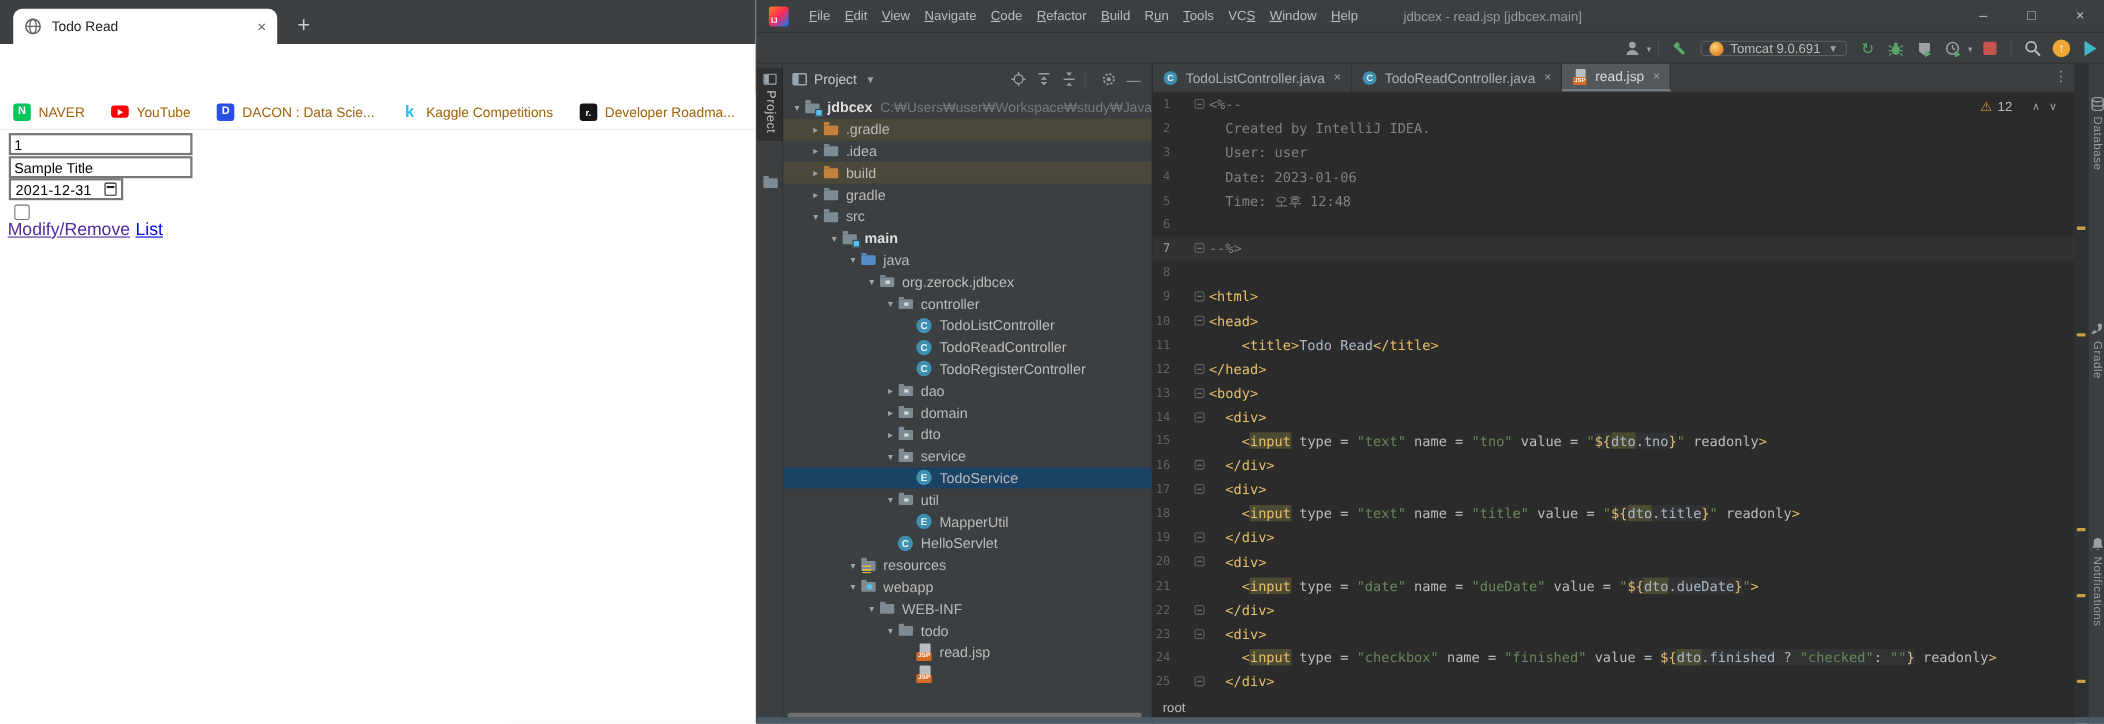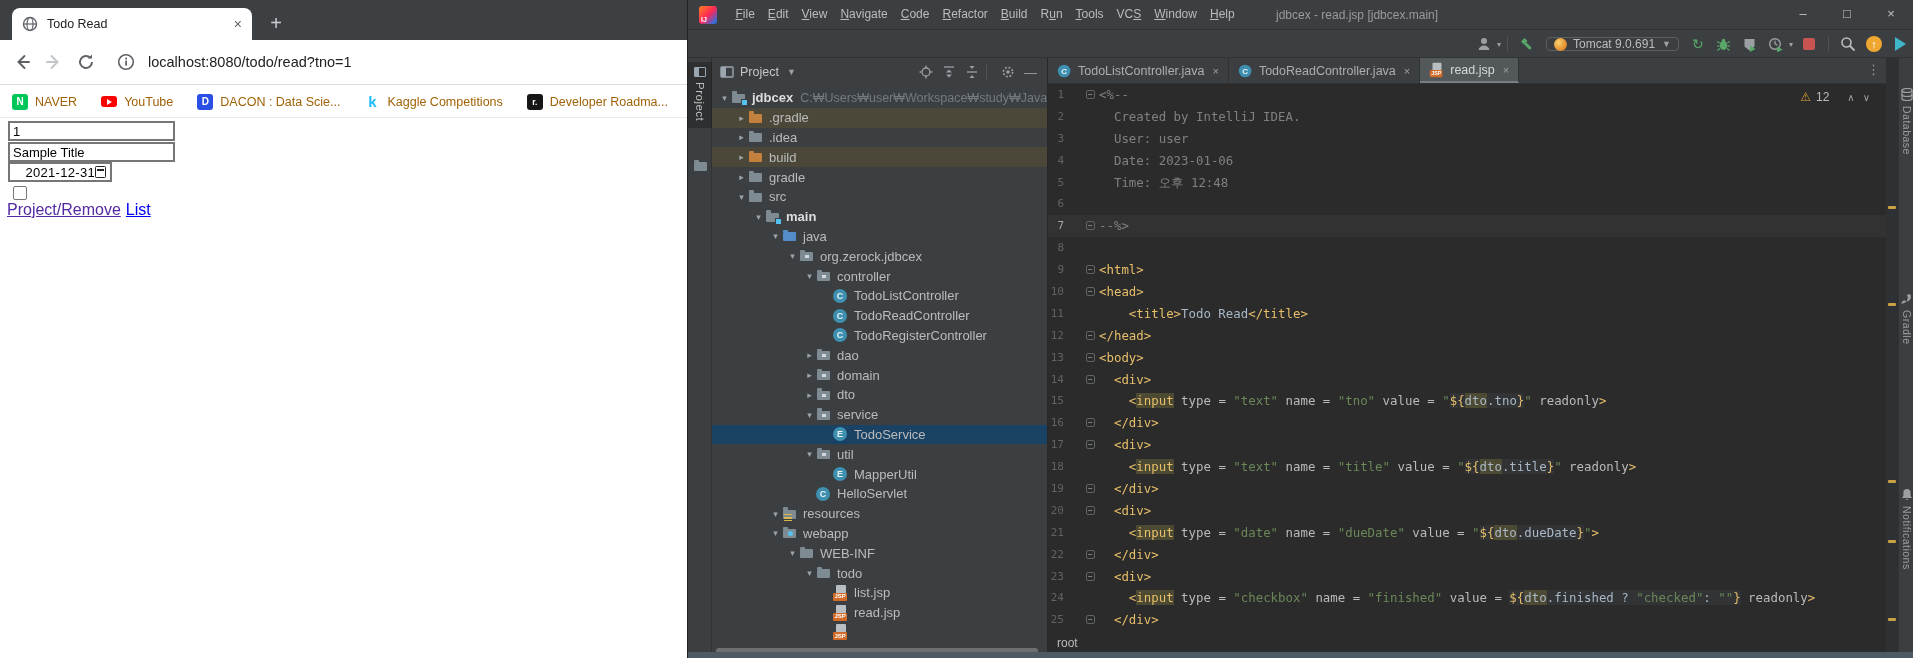--- a/index.html
+++ b/index.html
@@ -23,21 +23,21 @@
   .fav { width:16px; height:16px; display:flex; align-items:center; justify-content:center; flex:none; border-radius:3px; font-weight:bold; }
   .fav.naver { background:#03c75a; color:#fff; font-size:10px; }
   .fav.youtube { background:#f00; height:11px; border-radius:3px; }
   .fav.youtube i { display:block; width:0; height:0; border-left:5px solid #fff; border-top:3px solid transparent; border-bottom:3px solid transparent; }
   .fav.dacon { background:#2a4fe4; color:#fff; font-size:10px; }
   .fav.kaggle { background:transparent; color:#20beff; font-size:15px; }
   .fav.roadmap { background:#161616; color:#fff; font-size:8.5px; }
   .bpage { position:absolute; left:0; top:119px; width:100%; height:539px; background:#fff; }
   .finput { position:absolute; left:8px; height:20px; border:2px solid #767676; background:#fff; font-size:13px; padding:0 3px; font-family:"Liberation Sans",sans-serif; color:#000; }
   .dateinput { position:absolute; left:8px; width:104px; height:20px; border:2px solid #767676; display:flex; align-items:center; font-size:13px; color:#000; padding:0 4px; }
-  .dateinput .dtxt { flex:1; letter-spacing:.3px;text-align:right; }
+  .dateinput .dtxt { flex:1; letter-spacing:.3px; }
   .calicon { width:11px; height:12px; border:1.5px solid #222; border-radius:1.5px; position:relative; flex:none; }
   .calicon::before { content:""; position:absolute; left:1px; right:1px; top:2px; height:1.5px; background:#222; }
   .fcheckbox { position:absolute; left:13px; width:14px; height:14px; border:1.5px solid #767676; border-radius:2px; background:#fff; }
   .blinks { position:absolute; left:7px; font-size:16px; }
   .blinks a { margin-right:5px; }
   .lnk-visited { color:#5229a3; text-decoration:underline; }
   .lnk-new { color:#0000ee; text-decoration:underline; }
 
   
   .ide { position:absolute; left:688px; top:0; width:1225px; height:658px; background:#3c3f41; color:#bbb; font-size:12px; }
@@ -153,40 +153,20 @@
         <svg class="globe" viewBox="0 0 16 16">
           <circle cx="8" cy="8" r="6.5" fill="none" stroke="#5f6368" stroke-width="1.4"></circle>
           <ellipse cx="8" cy="8" rx="3" ry="6.5" fill="none" stroke="#5f6368" stroke-width="1.2"></ellipse>
           <line x1="1.5" y1="8" x2="14.5" y2="8" stroke="#5f6368" stroke-width="1.2"></line>
         </svg>
         <span class="ttl">Todo Read</span>
         <span class="tclose">×</span>
       </div>
       <div class="newtab">+</div>
     </div>
-    <div class="btoolbar">
-      <svg class="navic" viewBox="0 0 20 20">
-          <path d="M12.5 4 6.5 10l6 6" fill="none" stroke="#5f6368" stroke-width="2" stroke-linecap="round"></path>
-          <line x1="7" y1="10" x2="17" y2="10" stroke="#5f6368" stroke-width="2" stroke-linecap="round"></line>
-        </svg>
-      <svg class="navic" viewBox="0 0 20 20">
-          <path d="M7.5 4 13.5 10l-6 6" fill="none" stroke="#c2c6cb" stroke-width="2" stroke-linecap="round"></path>
-          <line x1="3" y1="10" x2="13" y2="10" stroke="#c2c6cb" stroke-width="2" stroke-linecap="round"></line>
-        </svg>
-      <svg class="navic" viewBox="0 0 20 20">
-          <path d="M16 10a6 6 0 1 1-1.7-4.2" fill="none" stroke="#5f6368" stroke-width="2"></path>
-          <path d="M16 2.5v4h-4z" fill="#5f6368"></path>
-        </svg>
-      <svg class="navic" viewBox="0 0 20 20" style="margin-left:20px">
-          <circle cx="10" cy="10" r="7.3" fill="none" stroke="#5f6368" stroke-width="1.6"></circle>
-          <rect x="9.2" y="8.6" width="1.8" height="5" fill="#5f6368"></rect>
-          <rect x="9.2" y="5.6" width="1.8" height="1.8" fill="#5f6368"></rect>
-        </svg>
-      <span class="urltxt">localhost:8080/todo/read?tno=1</span>
-    </div>
     <div class="bookmarks" id="bookmarks">
         <div class="bm">
           <span class="fav naver">N</span>
           <span class="bmlabel">NAVER</span>
         </div>
         <div class="bm">
           <span class="fav youtube">
             <i></i>
           </span>
           <span class="bmlabel">YouTube</span>
@@ -205,21 +185,21 @@
         </div>
       </div>
     <div class="bpage">
       <input class="finput" style="top: 2px; width: 167px;" readonly="" value="1">
       <input class="finput" style="top: 23px; width: 167px;" readonly="" value="Sample Title">
       <div class="dateinput" style="top:43px">
         <span class="dtxt">2021-12-31</span>
         <span class="calicon"></span>
       </div>
       <div class="fcheckbox" style="top:67px"></div>
-      <div class="blinks" style="top:82px" id="pagelinks"><a class="lnk-visited" href="#">Project/Remove</a><a class="lnk-new" href="#">List</a></div>
+      <div class="blinks" style="top:82px" id="pagelinks"><a class="lnk-visited" href="#">Modify/Remove</a><a class="lnk-new" href="#">List</a></div>
     </div>
   </div>
 
   <div class="ide">
     <div class="titlebar">
       <div class="ijlogo">
           <span>IJ</span>
         </div>
       <div class="menus" id="menus">
           <span class="mi"><u>F</u>ile</span>
@@ -547,28 +527,20 @@
               <span class="fbody"></span>
             </span>
             <span class="tlabel">WEB-INF</span>
           </div>
           <div class="trow" style="padding-left: 91px;">
             <span class="chev">▾</span>
             <span class="ticon">
               <span class="fbody"></span>
             </span>
             <span class="tlabel">todo</span>
-          </div>
-          <div class="trow" style="padding-left: 108px;">
-            <span class="chev"></span>
-            <span class="ticon">
-              <span class="pagei"></span>
-              <span class="fbadge">JSP</span>
-            </span>
-            <span class="tlabel">list.jsp</span>
           </div>
           <div class="trow" style="padding-left: 108px;">
             <span class="chev"></span>
             <span class="ticon">
               <span class="pagei"></span>
               <span class="fbadge">JSP</span>
             </span>
             <span class="tlabel">read.jsp</span>
           </div>
           <div class="trow" style="padding-left: 108px;">

